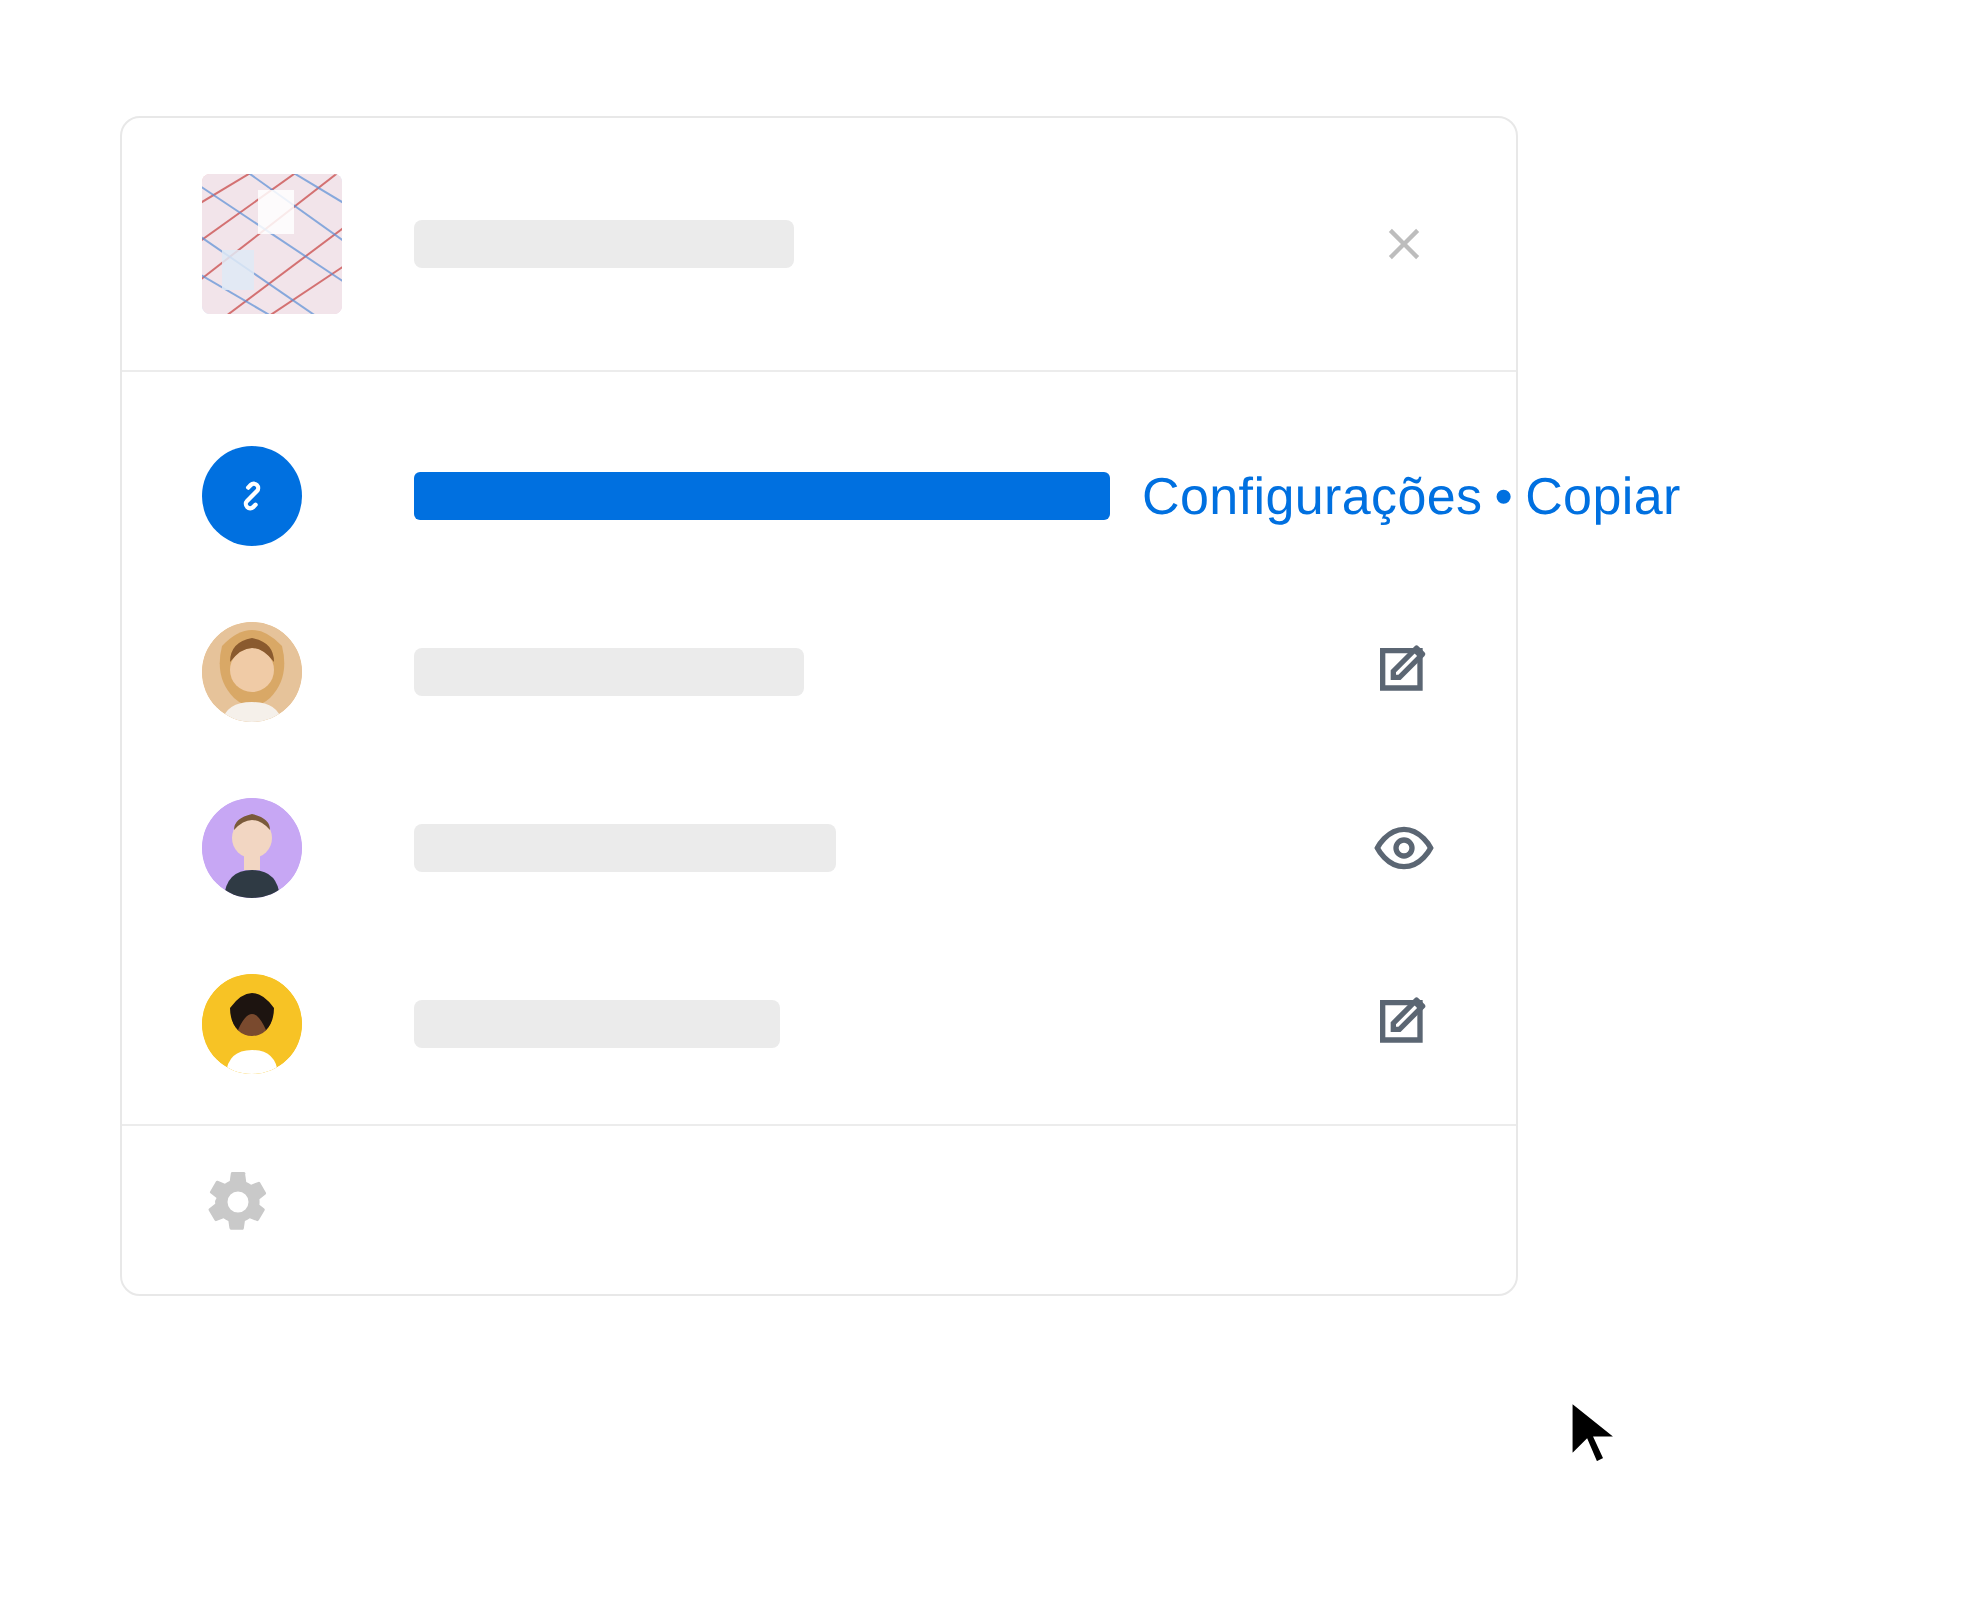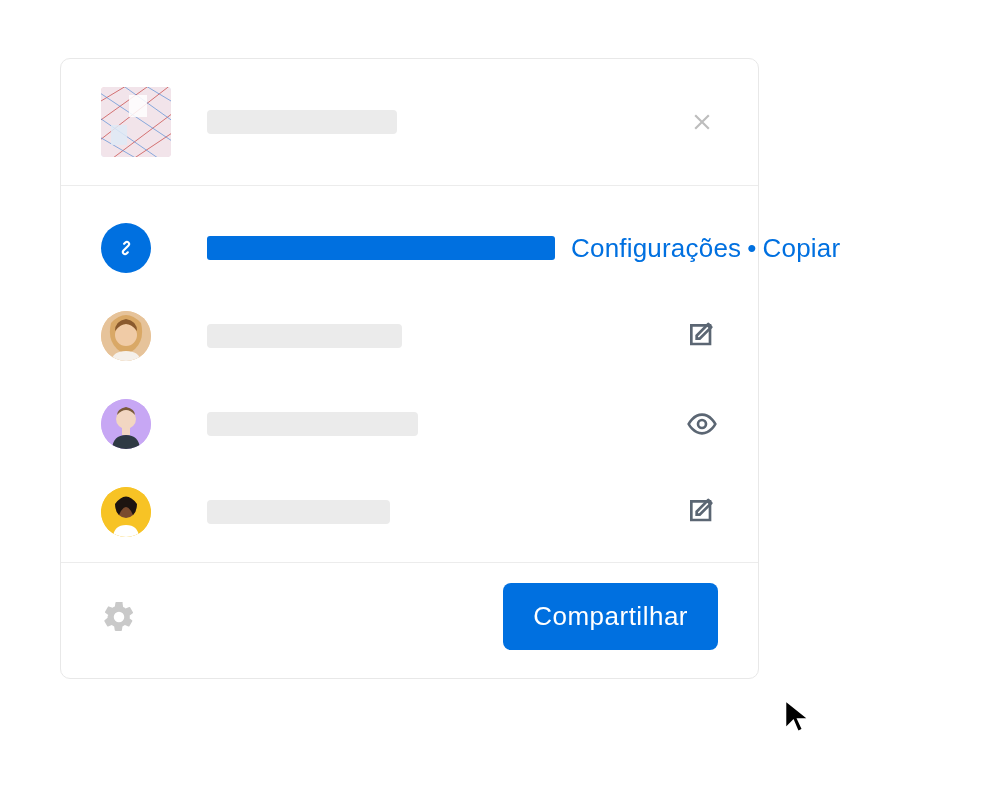--- a/index.html
+++ b/index.html
@@ -232,20 +232,19 @@
     </div>
 
   </div>
 
   <div class="footer">
     <div class="gear">
       <svg viewBox="0 0 24 24">
           <path fill="currentColor" d="M19.14 12.94a7.49 7.49 0 0 0 .05-.94 7.49 7.49 0 0 0-.05-.94l2.03-1.58a.5.5 0 0 0 .12-.64l-1.92-3.32a.5.5 0 0 0-.61-.22l-2.39.96a7.03 7.03 0 0 0-1.62-.94l-.36-2.54A.5.5 0 0 0 13.9 2h-3.8a.5.5 0 0 0-.49.42l-.36 2.54c-.58.24-1.12.55-1.62.94l-2.39-.96a.5.5 0 0 0-.61.22L2.71 8.48a.5.5 0 0 0 .12.64l2.03 1.58a7.49 7.49 0 0 0-.5.94c0 .32.02.63.05.94l-2.03 1.58a.5.5 0 0 0-.12.64l1.92 3.32c.14.24.43.34.61.22l2.39-.96c.5.39 1.04.7 1.62.94l.36 2.54c.4.24.25.42.49.42h3.8c.24 0 .45-.18.49-.42l.36-2.54c.58-.24 1.12-.55 1.62-.94l2.39.96c.18.12.47.02.61-.22l1.92-3.32a.5.5 0 0 0-.12-.64zM12 15.5A3.5 3.5 0 1 1 15.5 12 3.5 3.5 0 0 1 12 15.5z"></path>
         </svg>
     </div>
-    <button class="share-btn">Compartilhar</button>
   </div>
 
   <svg class="cursor" style="left:718px; top:638px" viewBox="0 0 24 24">
     <path d="M4 2 L4 20 L9 15 L12 22 L15 20.5 L12 14 L19 14 Z" fill="#000" stroke="#fff" stroke-width="1.2"></path>
   </svg>
 
 </div>
 
 </body></html>

